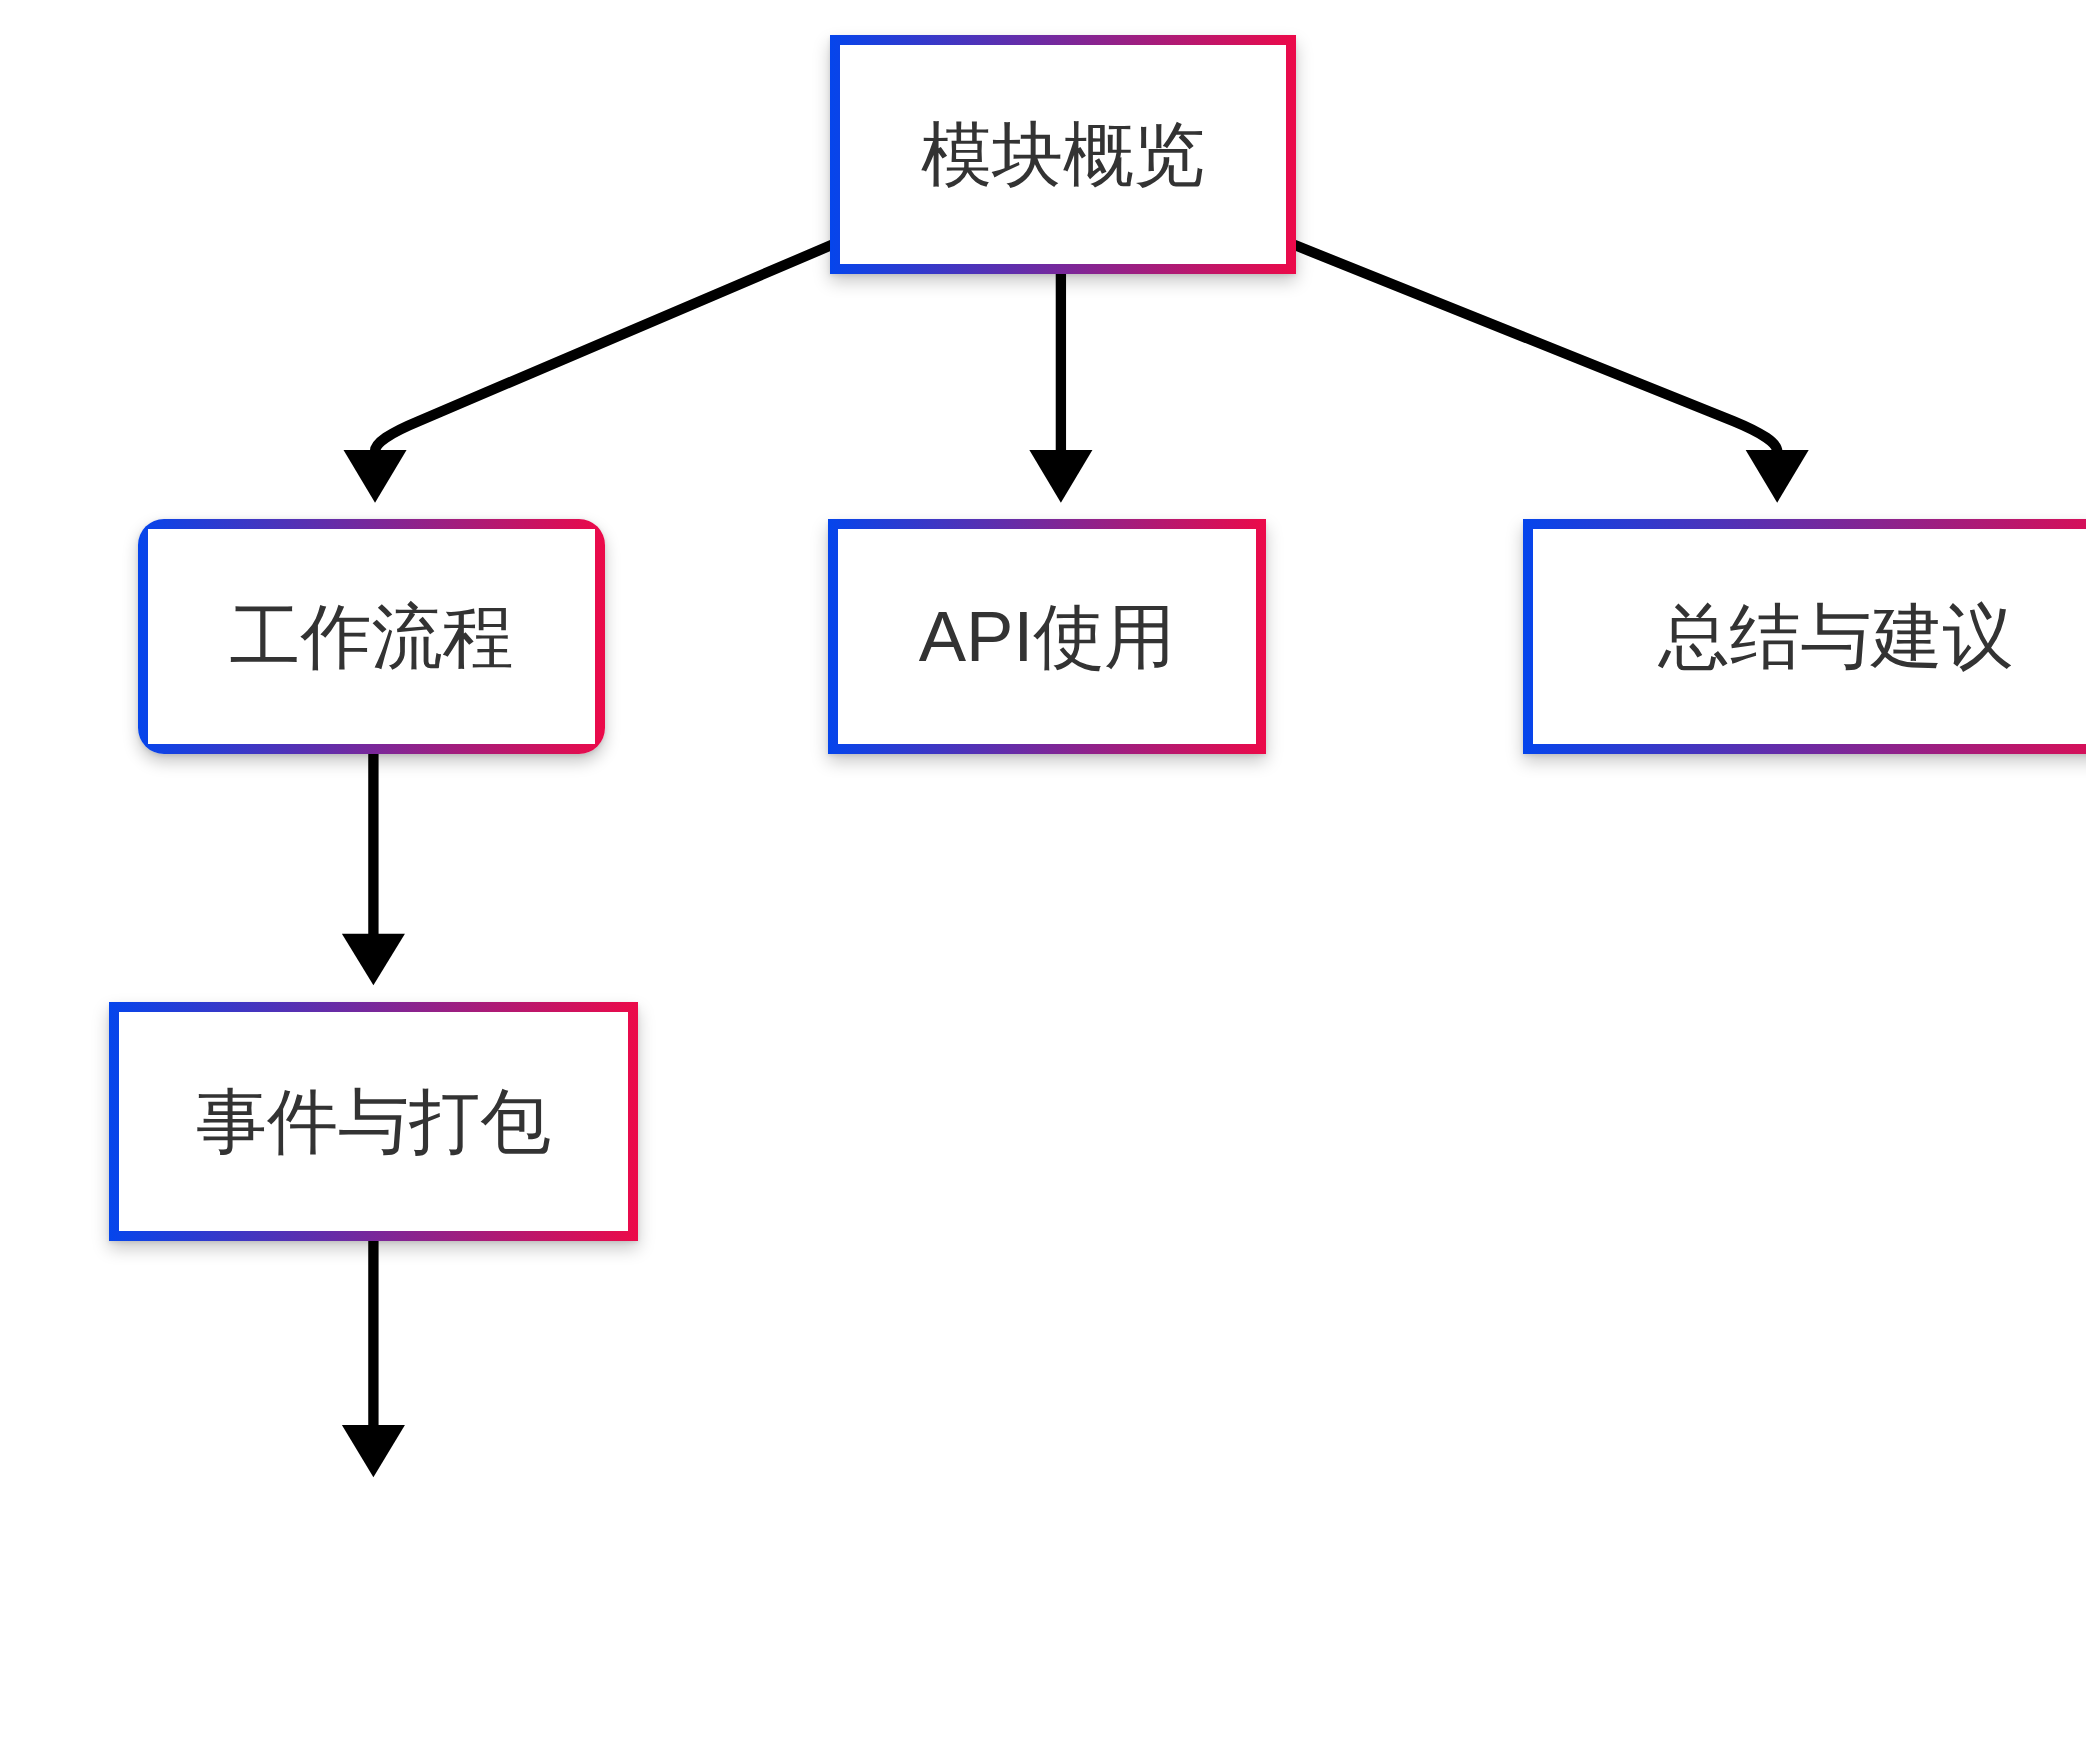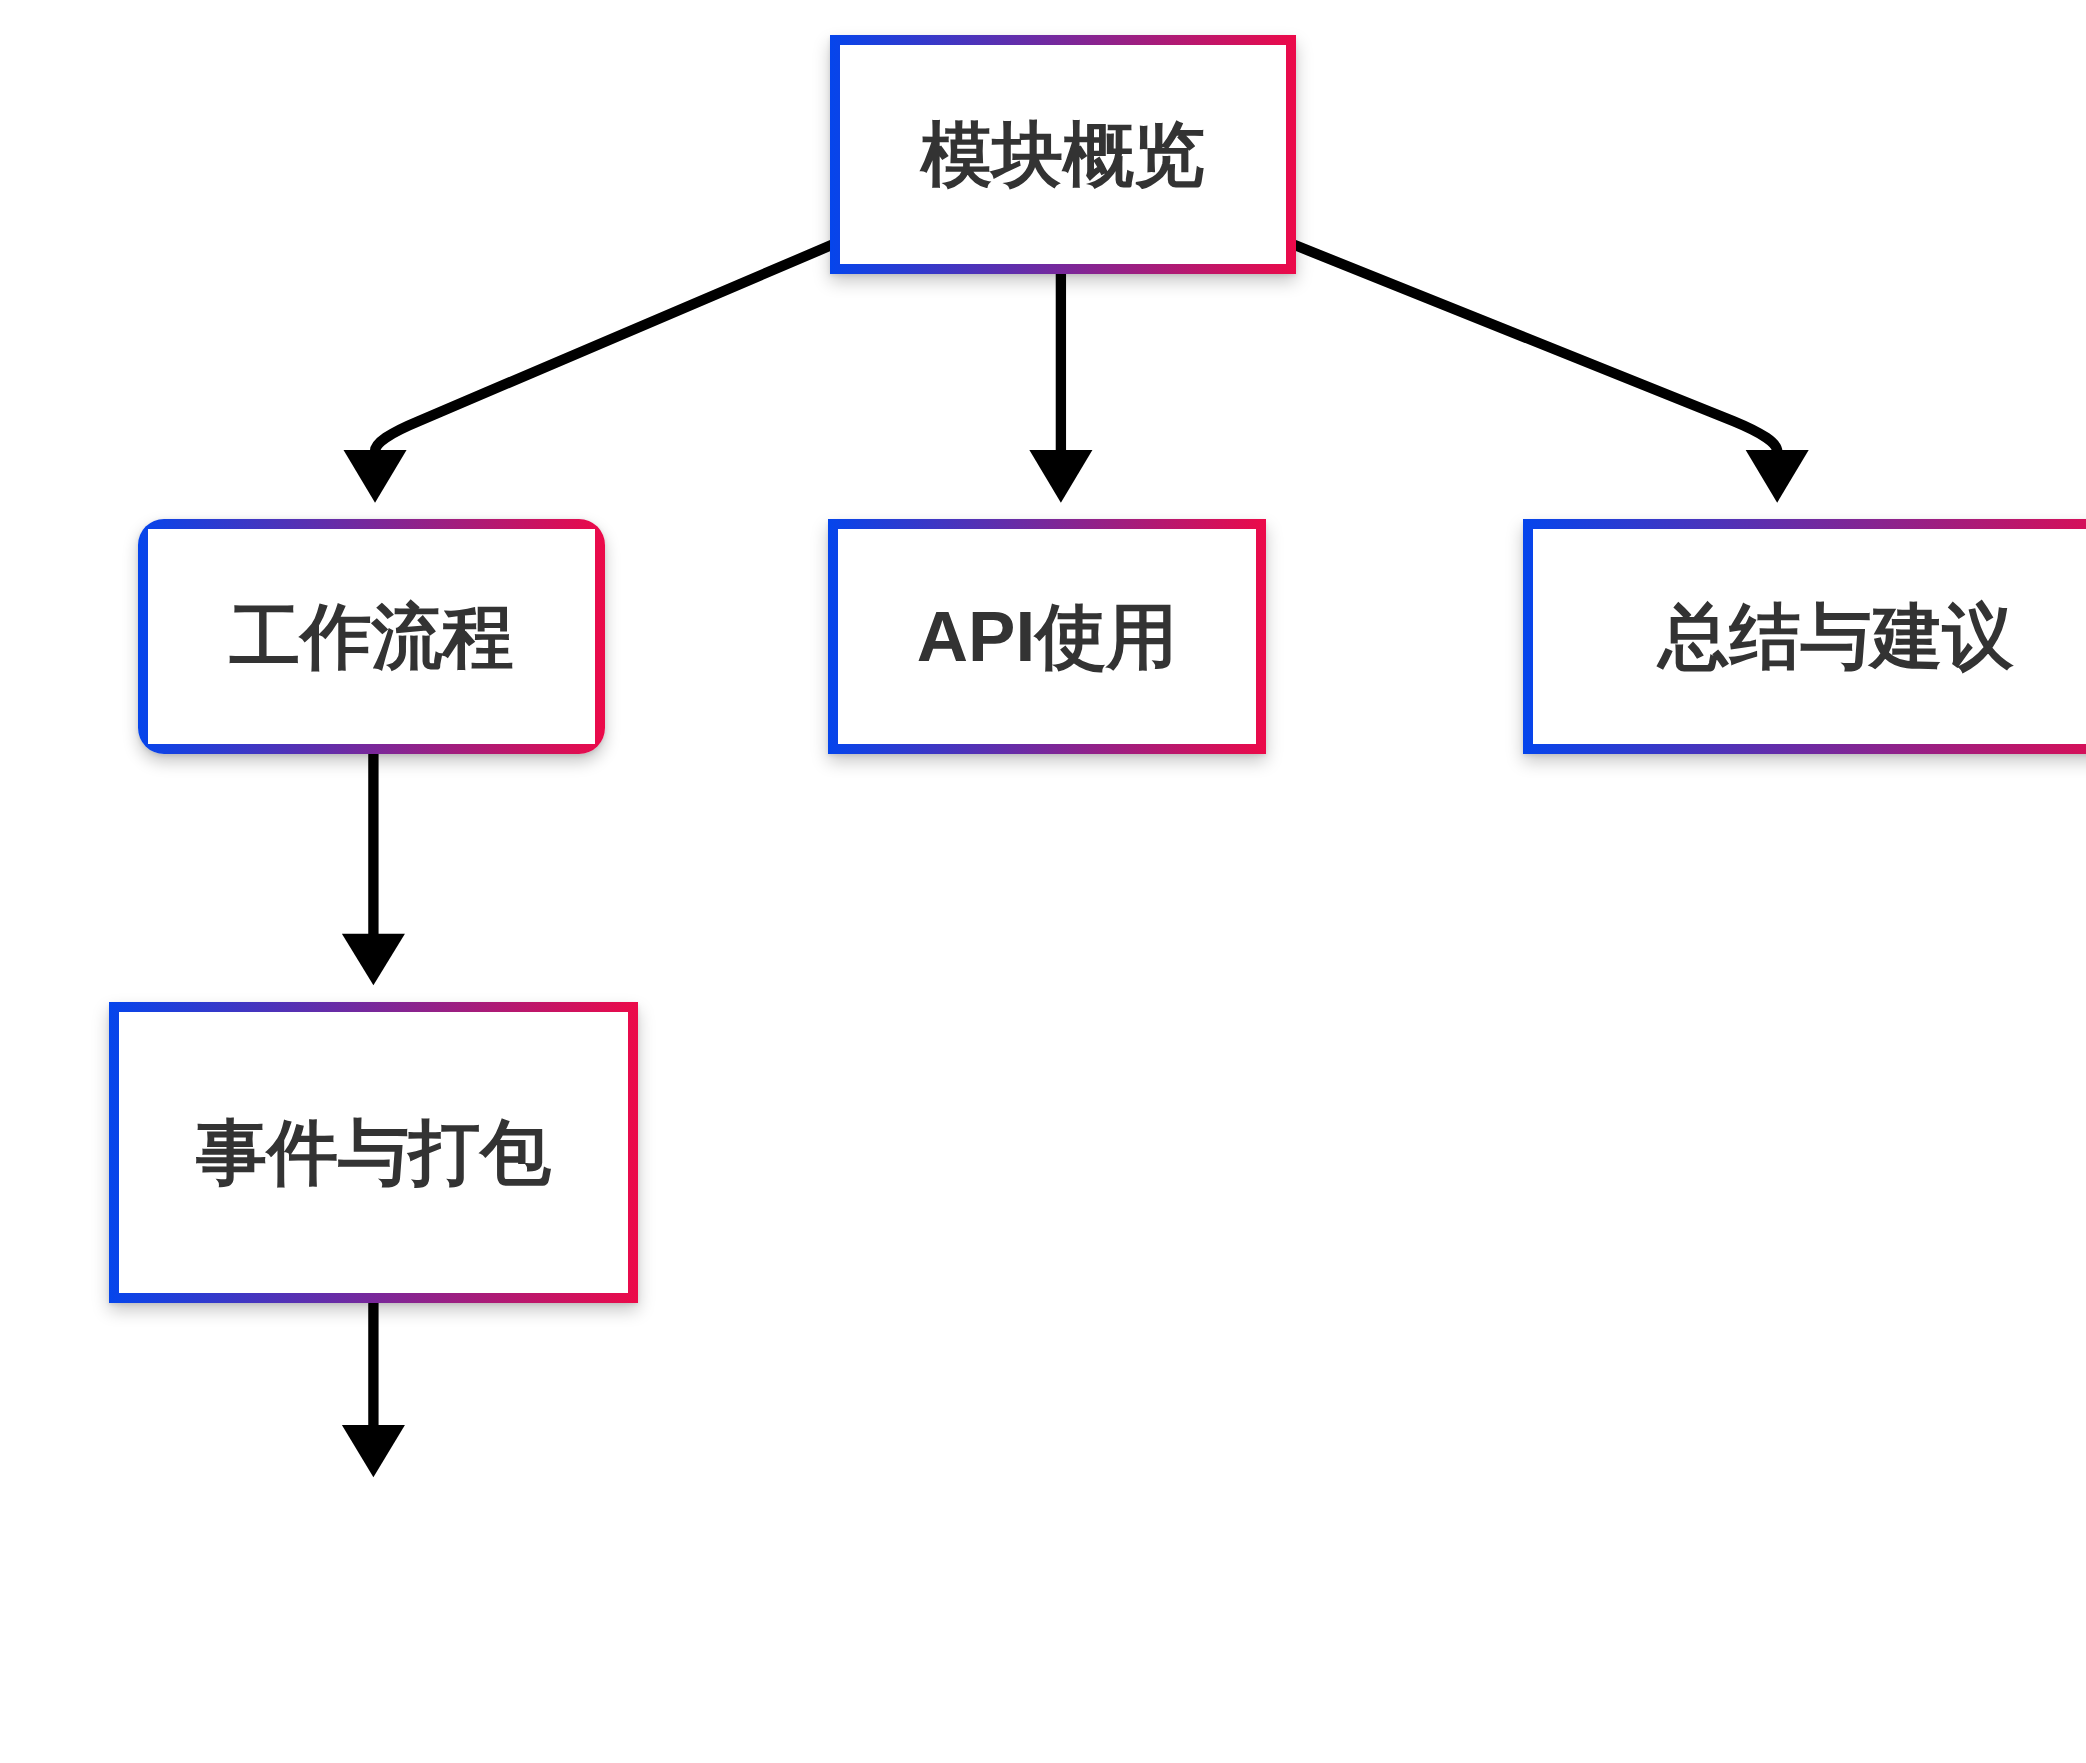--- a/index.html
+++ b/index.html
@@ -40,21 +40,20 @@
     background: var(--node-fill, #ffffff);
     display: flex;
     align-items: center;
     justify-content: center;
   }
   .node-label {
     font-size: 71px;
     line-height: 1;
     color: var(--text-color, #333333);
     white-space: nowrap;
-    font-weight: bold;
   }
   .edge-line {
     fill: none;
     stroke-linejoin: round;
   }
 </style>
 </head>
 <body style="background: rgb(255, 255, 255);">
 
 <div id="canvas">
@@ -84,19 +83,19 @@
     <div class="node" style="left: 828px; top: 519px; width: 438px; height: 235px;">
     <div class="node-inner">
       <span class="node-label">API使用</span>
     </div>
   </div>
     <div class="node" style="left: 1523px; top: 519px; width: 626px; height: 235px;">
     <div class="node-inner">
       <span class="node-label">总结与建议</span>
     </div>
   </div>
-    <div class="node" style="left: 109px; top: 1002px; width: 529px; height: 301px;">
+    <div class="node" style="left: 109px; top: 1002px; width: 529px; height: 239px;">
     <div class="node-inner">
       <span class="node-label">事件与打包</span>
     </div>
   </div>
   </div>
 
 
 </body></html>

